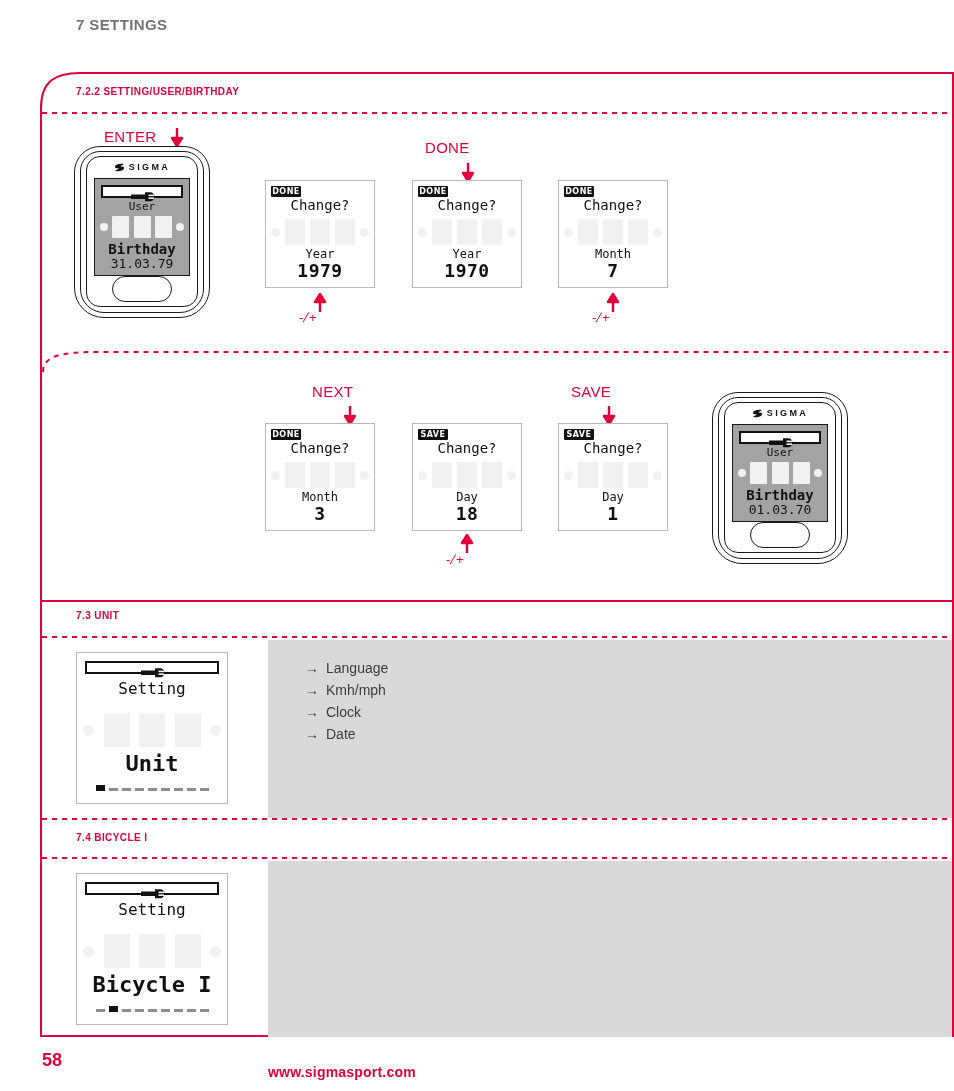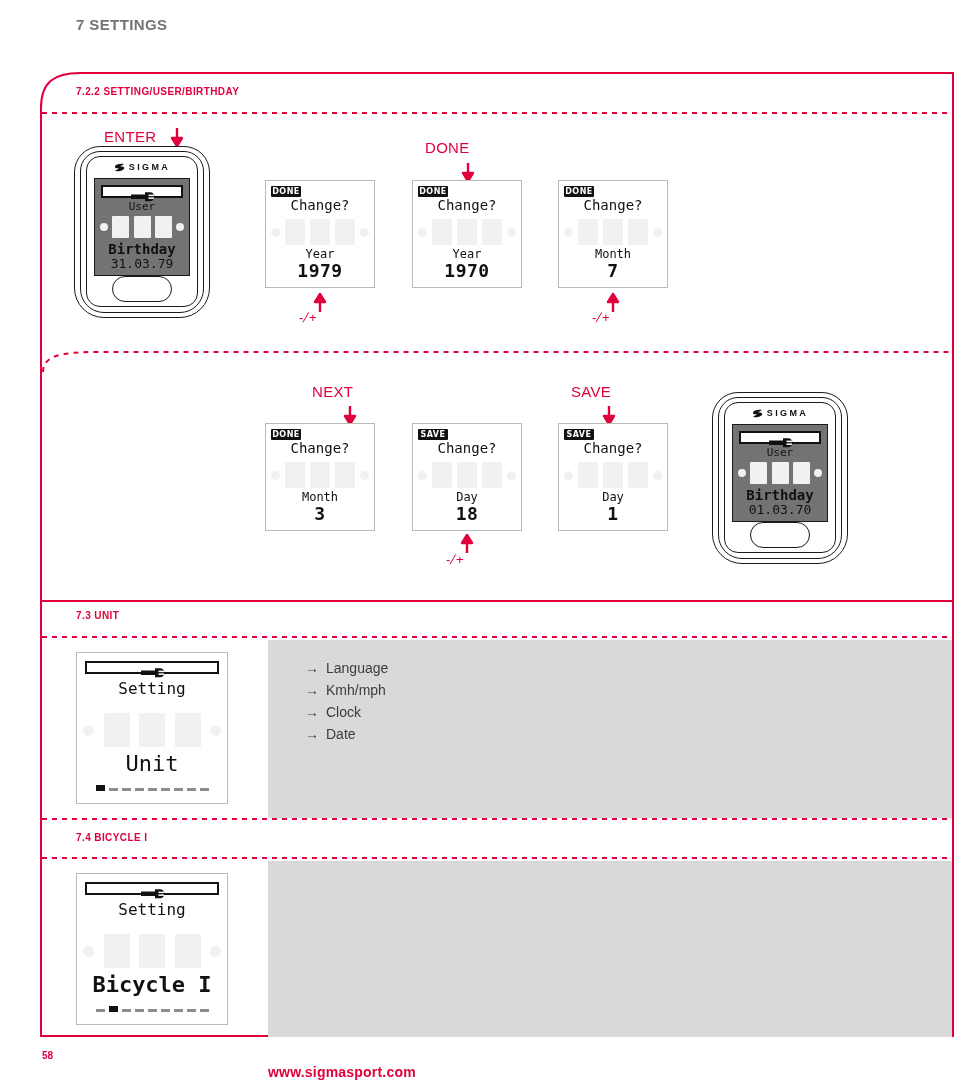--- a/index.html
+++ b/index.html
@@ -194,21 +194,21 @@
   }
   .dev-button {
     position: absolute;
     left: 50%; transform: translateX(-50%);
     border: 1.3px solid #1a1a1a;
     border-radius: 14px;
     background: #fff;
   }
   .dev-lcd {
     position: absolute;
-    background: #737373;
+    background: #a3a3a3;
     border: 1.2px solid #1a1a1a;
     overflow: hidden;
   }
   .dev-topbar {
     position: absolute;
     left: 6px; right: 6px; top: 6px;
     height: 13px;
     border: 2px solid #111;
     background: #fff;
   }
@@ -251,21 +251,21 @@
     font-size: 14px;
     line-height: 22px;
   }
   .bullets div { white-space: nowrap; }
   .bullets .arw { color: #3c3c3c; margin-right: 7px; }
 
   
   .footer-page {
     position: absolute;
     left: 42px; top: 1050px;
-    font-size: 10px; font-weight: bold; color: #e2003c;
+    font-size: 18px; font-weight: bold; color: #e2003c;
   }
   .footer-url {
     position: absolute;
     left: 268px; top: 1064px;
     font-size: 14px; font-weight: bold; color: #e2003c;
     letter-spacing: 0.2px;
   }
 </style>
 </head>
 <body>
@@ -494,21 +494,21 @@
       </svg>
     </div>
     <div class="lcd-line" style="top:26px; font-size:16px;">Setting</div>
     <div class="ghost">
       <div class="ghost-dot" style="width:11px;height:11px;"></div>
       <div class="ghost-digit" style="width:26px;height:34px;"></div>
       <div class="ghost-digit" style="width:26px;height:34px;"></div>
       <div class="ghost-digit" style="width:26px;height:34px;"></div>
       <div class="ghost-dot" style="width:11px;height:11px;"></div>
     </div>
-    <div class="lcd-line" style="top:98px; font-size:22px; font-weight:normal;">Unit</div>
+    <div class="lcd-line" style="top:98px; font-size:22px; font-weight:bold;">Unit</div>
     <div class="prog">
         <i class="on"></i>
         <i></i>
         <i></i>
         <i></i>
         <i></i>
         <i></i>
         <i></i>
         <i></i>
         <i></i>

